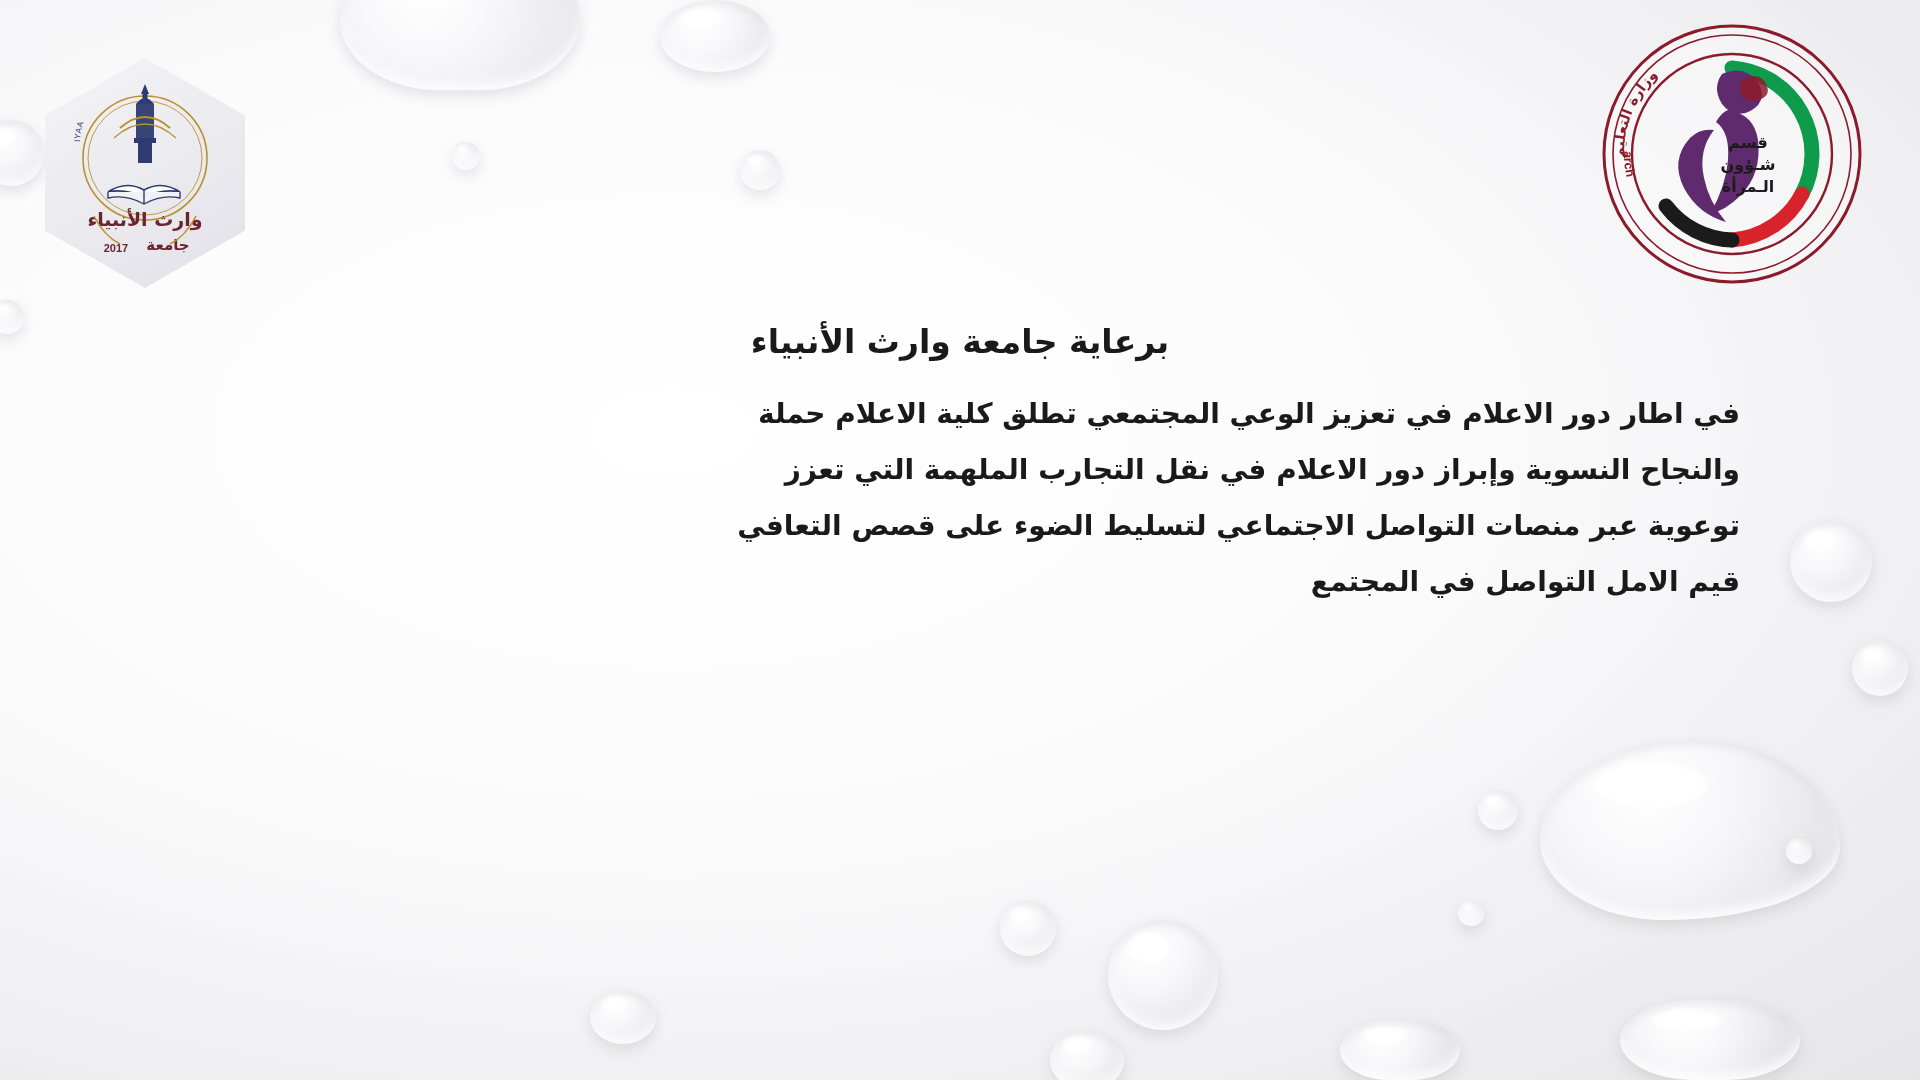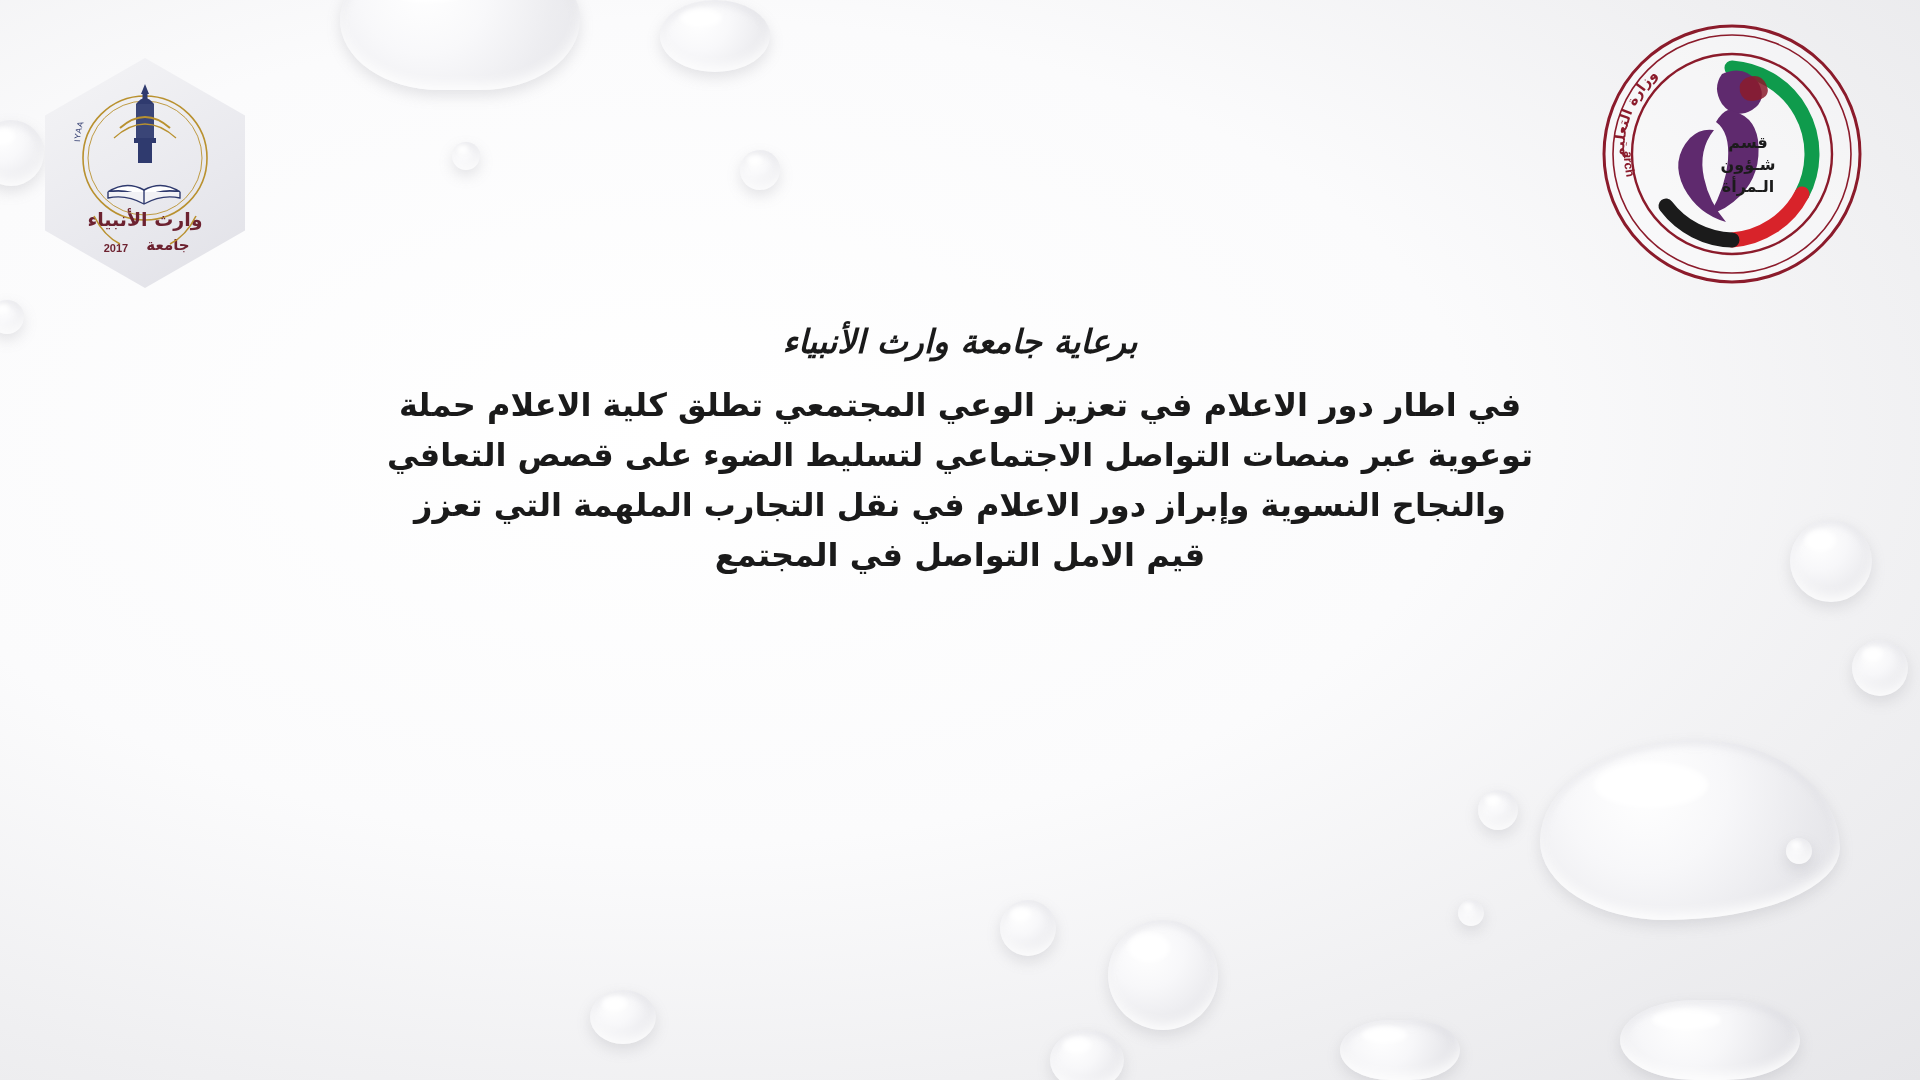--- a/index.html
+++ b/index.html
@@ -85,26 +85,26 @@
     font-family: "DejaVu Sans", "Liberation Sans", sans-serif;
     font-weight: bold;
     color: #1a1a1a;
     line-height: 1.44;
     letter-spacing: 0;
   }
   .line.head {
     font-size: 33px;
     margin: 0 auto 2px auto;
     width: 1700px;
-    font-style: italic;
   }
   .line.body {
-    font-size: 32px;
-    margin: 4px auto;
+    font-size: 28px;
+    margin: 16px auto;
     width: 1560px;
+    text-align: right;
   }
   .spacer { height: 10px; }
 </style>
 </head>
 <body>
 
 <div id="slide">
 
   <div class="droplet" style="left:340px;top:-50px;width:240px;height:140px;border-radius:50%/60%;"></div>
   <div class="droplet" style="left:660px;top:0px;width:110px;height:72px;"></div>
@@ -202,18 +202,18 @@
       <text x="152" y="130" text-anchor="middle" font-family="'DejaVu Sans',sans-serif" font-size="16" font-weight="bold" fill="#1b1b1b" direction="rtl">قسم</text>
       <text x="152" y="152" text-anchor="middle" font-family="'DejaVu Sans',sans-serif" font-size="16" font-weight="bold" fill="#1b1b1b" direction="rtl">شـؤون</text>
       <text x="152" y="174" text-anchor="middle" font-family="'DejaVu Sans',sans-serif" font-size="16" font-weight="bold" fill="#1b1b1b" direction="rtl">الـمرأة</text>
     </svg>
   </div>
 
   <div class="text-block">
     <div class="line head">برعاية جامعة وارث الأنبياء</div>
     <div class="spacer"></div>
     <div class="line body">في  اطار دور الاعلام في تعزيز الوعي المجتمعي تطلق كلية الاعلام حملة</div>
+    <div class="line body">والنجاح النسوية وإبراز  دور  الاعلام  في نقل التجارب الملهمة التي تعزز</div>
     <div class="line body">توعوية عبر منصات التواصل الاجتماعي لتسليط الضوء على قصص التعافي</div>
-    <div class="line body">والنجاح النسوية وإبراز  دور  الاعلام  في نقل التجارب الملهمة التي تعزز</div>
     <div class="line body">قيم الامل  التواصل في المجتمع</div>
   </div>
 
 </div>
 
 </body></html>

